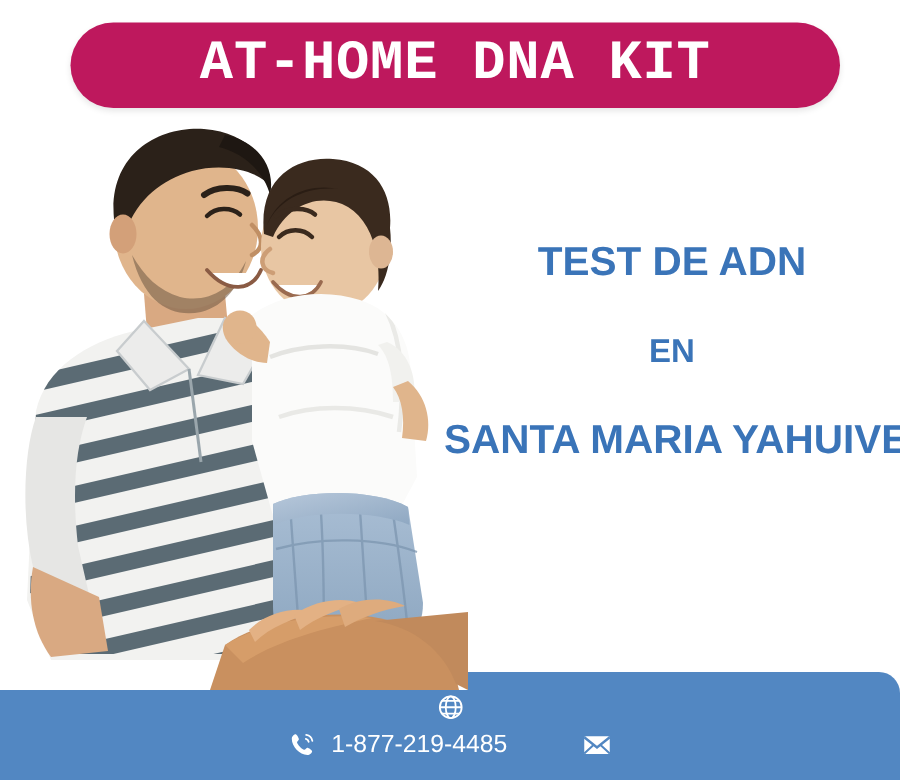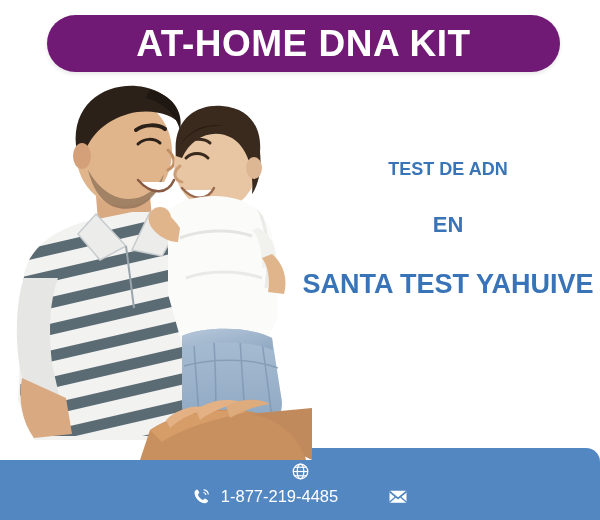--- a/index.html
+++ b/index.html
@@ -21,27 +21,28 @@
     overflow: hidden;
   }
 
   
   #header-banner {
     position: absolute;
     left: 47px;
     top: 15px;
     width: 513px;
     height: 57px;
-    background: #701a75;
+    background: #be185d;
     border-radius: 29px;
     display: flex;
     align-items: center;
     justify-content: center;
     box-shadow: 0 2px 4px rgba(0,0,0,0.10);
     z-index: 6;
+    font-family: Liberation Mono, monospace;
   }
   #header-title {
     color: #ffffff;
     font-size: 37px;
     font-weight: bold;
     letter-spacing: 0.5px;
     line-height: 1;
     white-space: nowrap;
     font-stretch: condensed;
   }
@@ -65,21 +66,21 @@
     width: 304px;
     z-index: 4;
     text-align: center;
   }
   .headline-line {
     color: #3a74b8;
     font-weight: bold;
     line-height: 1.05;
     white-space: nowrap;
   }
-  #headline-line-1 { font-size: 18px; margin-bottom: 34px; }
+  #headline-line-1 { font-size: 27px; margin-bottom: 34px; }
   #headline-line-2 { font-size: 22px; margin-bottom: 34px; }
   #headline-line-3 { font-size: 27px; }
 
   
   #footer-bar {
     position: absolute;
     left: 0;
     top: 448px;
     width: 600px;
     height: 72px;
@@ -264,21 +265,21 @@
 
       <path d="M250 336 C276 340 296 356 304 378 L312 382 L312 330 Z" fill="#c18a5c"></path>
 
       <rect x="0" y="356" width="312" height="26" fill="#ffffff" opacity="0.0"></rect>
     </svg>
   </div>
 
   <div id="headline-block">
     <div id="headline-line-1" class="headline-line">TEST DE ADN</div>
     <div id="headline-line-2" class="headline-line">EN</div>
-    <div id="headline-line-3" class="headline-line">SANTA TEST YAHUIVE</div>
+    <div id="headline-line-3" class="headline-line">SANTA MARIA YAHUIVE</div>
   </div>
 
   <div id="footer-bar"></div>
 
   <div id="footer-rows">
 
     <div class="footer-row" id="footer-row-1">
       <div class="footer-item">
         <span class="footer-icon">
           <svg width="19" height="19" viewBox="0 0 24 24" fill="none" stroke="#ffffff" stroke-width="1.5">

